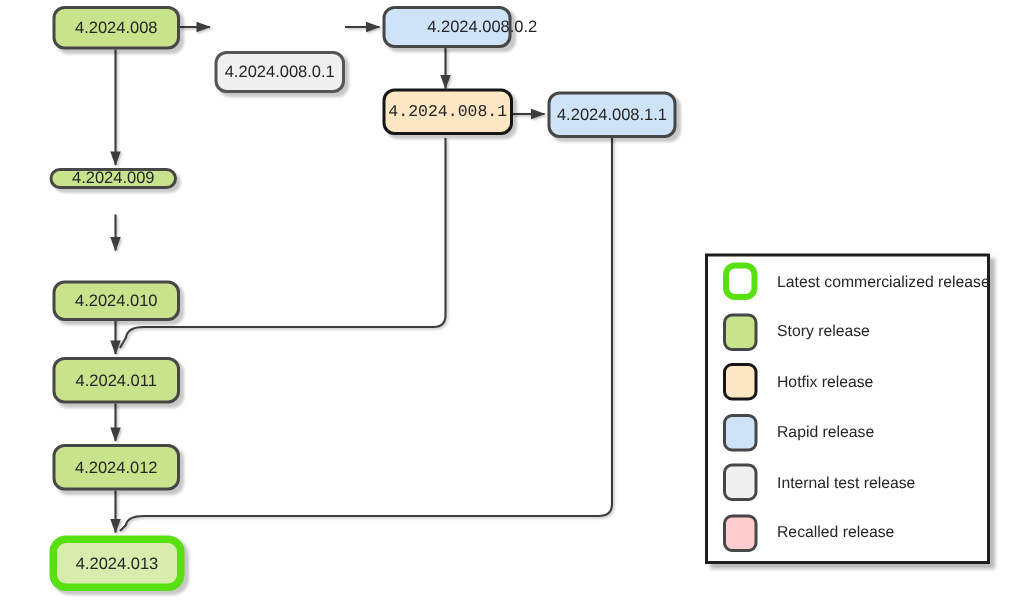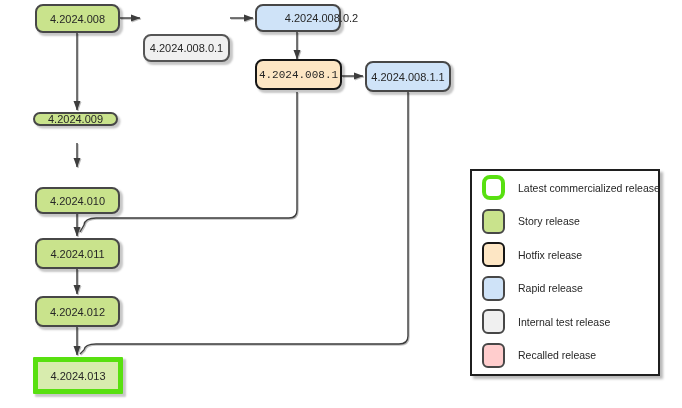--- a/index.html
+++ b/index.html
@@ -15,21 +15,21 @@
   .node {
     position:absolute; box-sizing:border-box; border-radius:8px;
     display:flex; align-items:center; justify-content:center;
     font-size:11px; color:#262626; white-space:nowrap;
     box-shadow:2.5px 2.5px 2px rgba(0,0,0,0.22);
   }
   .story    { background:#c9e38c; border:2px solid #474747;text-align:center; }
   .internal { background:#f0f0f0; border:2px solid #555555;margin-top:30px; }
   .rapid    { background:#cfe3f8; border:2px solid #474747; }
   .hotfix   { background:#fde6c4; border:2px solid #161616; }
-  .latest   { background:#d8ecae; border:5px solid #58e010; border-radius:1px; }
+  .latest   { background:#d8ecae; border:5px solid #58e010; border-radius:11px; }
 
   .legend {
     position:absolute; left:470px; top:169px; width:190px; height:207px;
     box-sizing:border-box; background:#ffffff; border:2px solid #1f1f1f;
     box-shadow:3px 3px 2.5px rgba(0,0,0,0.28);
     display:flex; flex-direction:column; 
     padding-left:10px;
   }
   .lrow { display:flex; align-items:center; height:33.5px; gap:13px; }
   .sw { width:23px; height:25px; box-sizing:border-box; border-radius:6px; flex:none; }

